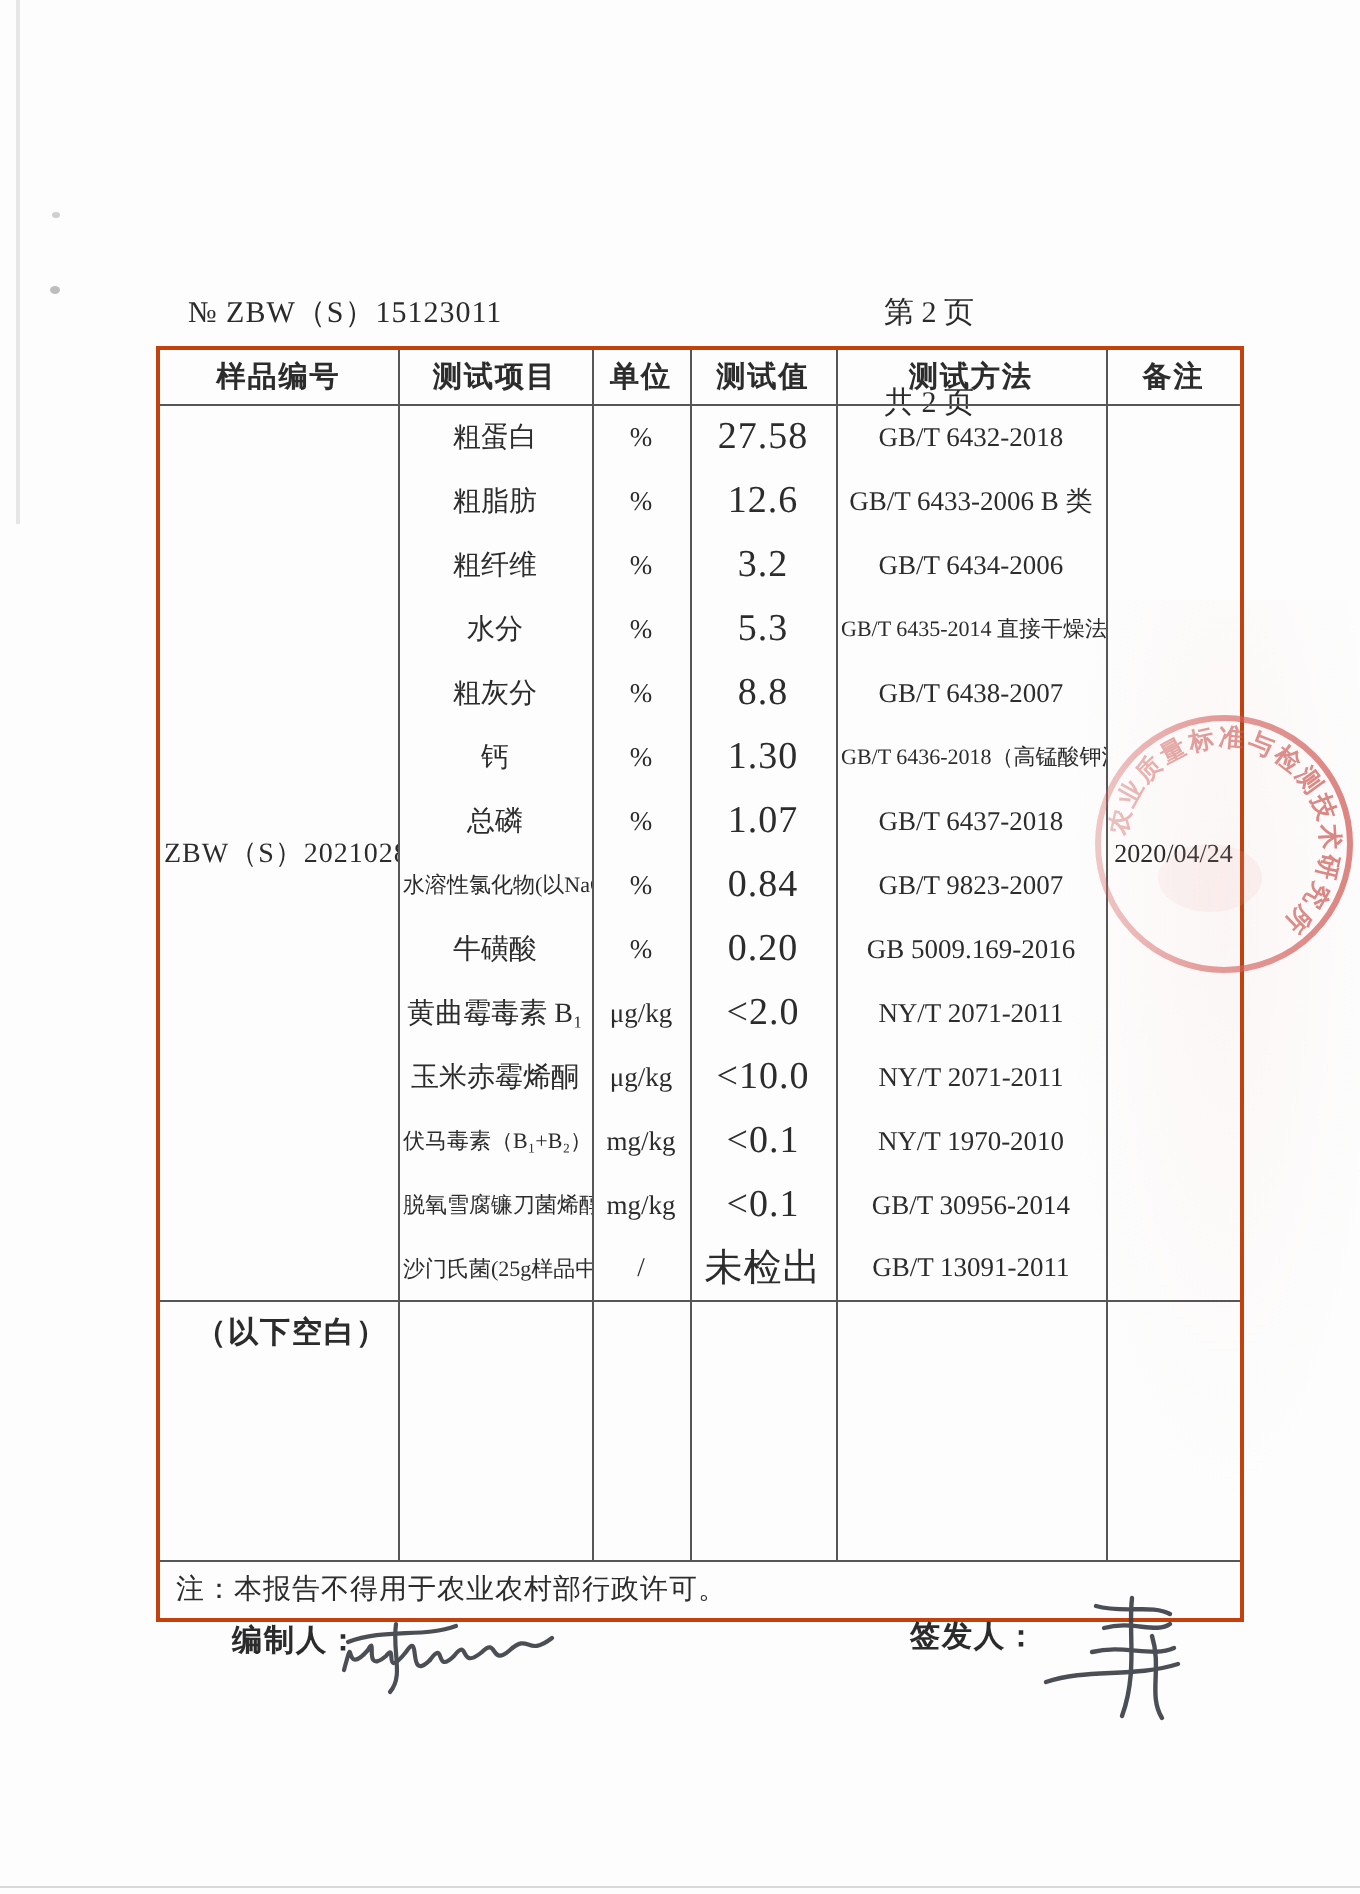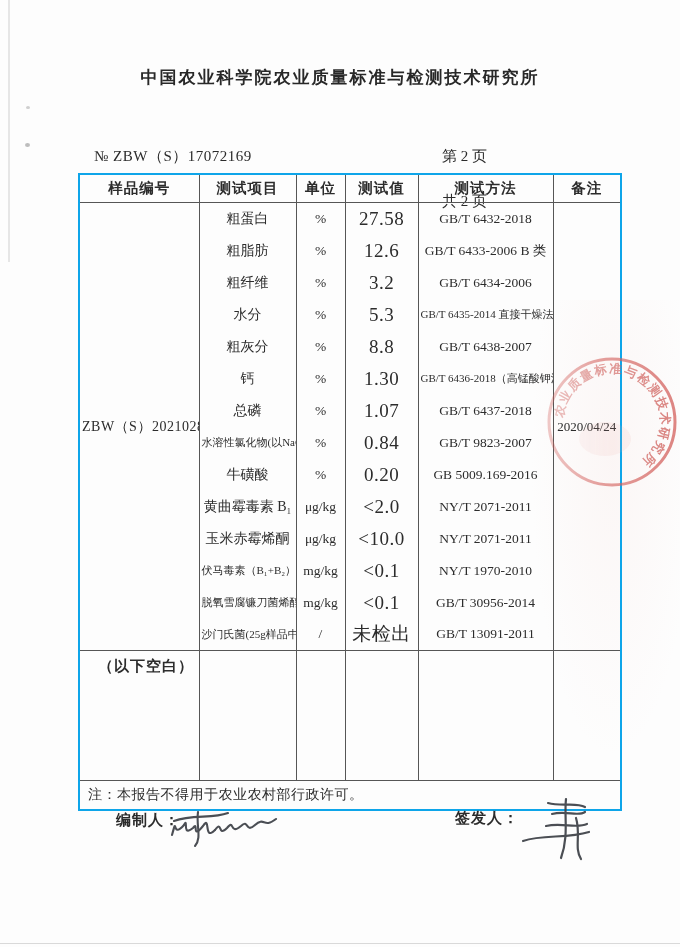--- a/index.html
+++ b/index.html
@@ -21,21 +21,21 @@
   .institute{position:absolute;left:0;top:66px;width:100%;text-align:center;
     font-size:17px;font-weight:700;letter-spacing:2px;color:#282828;}
   .report-title{position:absolute;left:0;top:101px;width:100%;text-align:center;
     font-size:27px;font-weight:700;letter-spacing:6px;color:#1f1f1f;}
   .meta-no{position:absolute;left:94px;top:147px;font-size:15px;color:#2b2b2b;letter-spacing:.5px;}
   .meta-pages{position:absolute;left:442px;top:147px;font-size:15px;color:#2b2b2b;display:flex;gap:26px;flex-direction:column;}
 
   table.report-table{
     position:absolute;left:78px;top:173px;width:542px;
     border-collapse:collapse;table-layout:fixed;
-    border:2px solid #0ea5e9;
+    border:2px solid #c2410c;
     font-size:14px;color:#2c2c2c;
   }
   .report-table th,.report-table td{
     border-left:1px solid #565656;border-right:1px solid #565656;
     padding:0 2px;text-align:center;vertical-align:middle;
     overflow:hidden;white-space:nowrap;
   }
   .report-table thead th{
     height:27px;font-size:14.5px;font-weight:700;
     border-bottom:1px solid #565656;letter-spacing:1px;
@@ -64,22 +64,21 @@
 <body>
 
 <div class="page">
 
   <div class="scan-left-line"></div>
   <div class="scan-bottom-line"></div>
   <div class="speck1"></div>
   <div class="speck2"></div>
   <div class="right-tint"></div>
 
-  <div class="institute">中国农业科学院农业质量标准与检测技术研究所</div>
-  <div class="meta-no">№ ZBW（S）17072169</div>
+  <div class="meta-no">№ ZBW（S）15123011</div>
   <div class="meta-pages">
     <span>第 2 页</span>
     <span>共 2 页</span>
   </div>
 
   <table class="report-table">
     <colgroup>
       <col style="width:120px">
         <col style="width:97px">
         <col style="width:49px">

